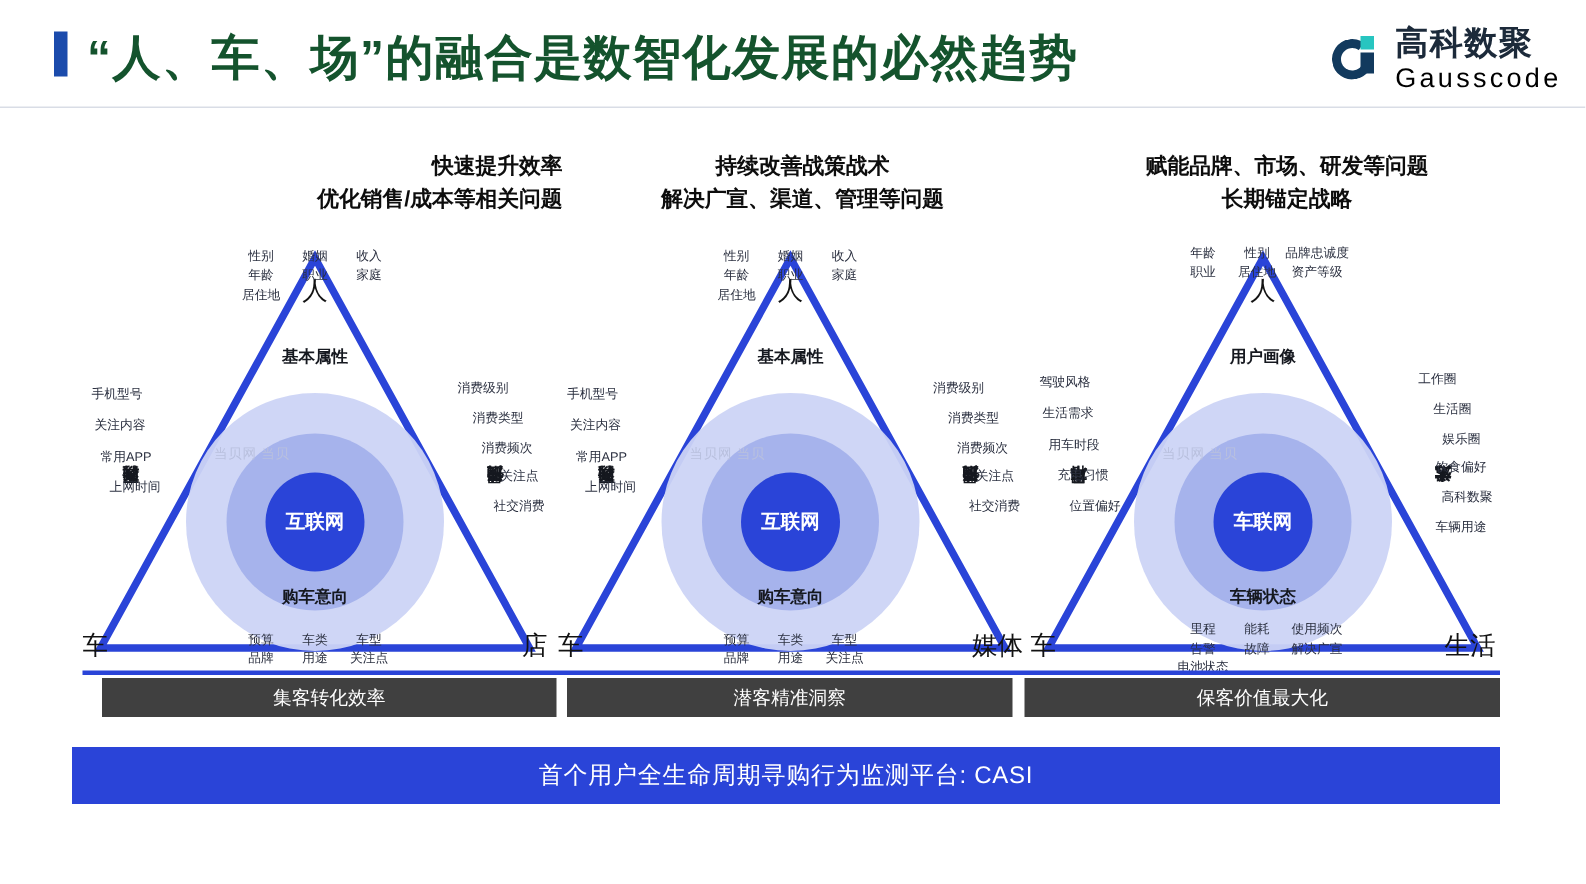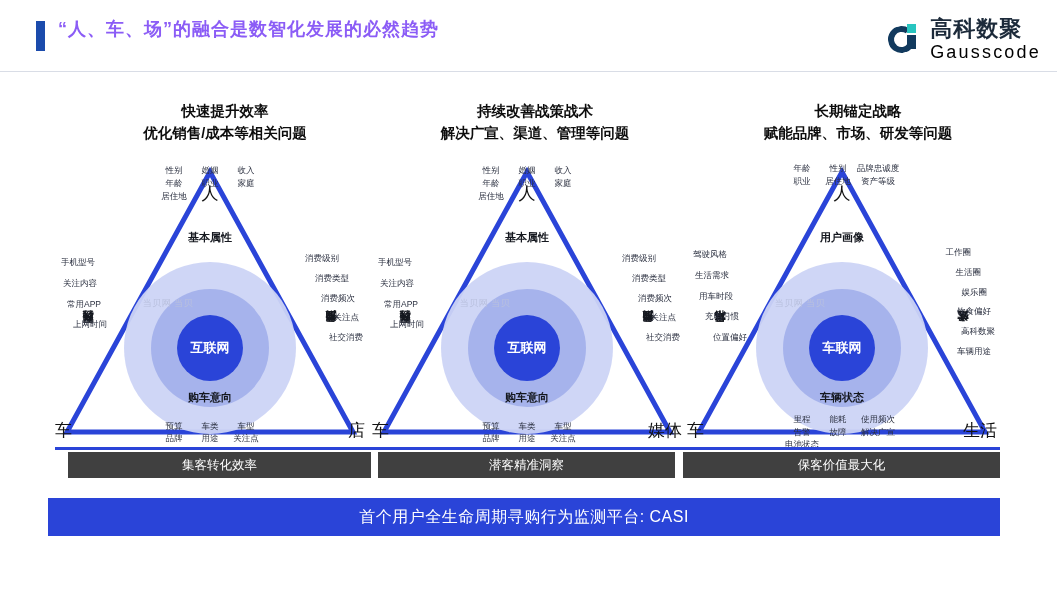--- a/index.html
+++ b/index.html
@@ -12,21 +12,21 @@
   #page { position: relative; width: 1057px; height: 589px; background:#fff; }
 
   
   .header { position: absolute; left:0; top:0; width:1057px; height:72px; }
   .title-mark {
     position: absolute; left: 36px; top: 21px;
     width: 9px; height: 30px; background: #1b4bac;
   }
   .title-text {
     position: absolute; left: 58px; top: 17px;
-    font-size: 18px; font-weight: bold; color: #8b5cf6;
+    font-size: 32px; font-weight: bold; color: #14532d;
     letter-spacing: 1px; white-space: nowrap;
   }
   .header-rule {
     position:absolute; left:0; top:71px; width:1057px; height:1px;
     background:#d9dde6;
   }
 
   
   .logo { position:absolute; right: 16px; top: 18px; display:flex; align-items:center; gap:8px; }
   .logo-mark { position:relative; width: 34px; height: 34px; }
@@ -45,21 +45,21 @@
   .logo-text { display:flex; flex-direction:column; line-height:1; }
   .logo-cn { font-size: 22px; font-weight: bold; color:#1c2a3a; letter-spacing:1px; }
   .logo-en { font-size: 18px; color:#000000; letter-spacing: 2.2px; margin-top:3px; }
 
   
   .colhead {
     position:absolute; top: 100px; width: 300px;
     text-align:center; color:#0d0d0d;
     font-size: 14.5px; font-weight: bold; line-height: 1.55;
   }
-  .colhead.c1 { left: 75px; }
+  .colhead.c1 { left: 75px; text-align: right; }
   .colhead.c2 { left: 385px; }
   .colhead.c3 { left: 708px; }
   .colhead div { white-space: nowrap; }
 
   
   .panel { position:absolute; top:160px; width: 310px; height: 285px; }
   .panel.p1 { left: 55px; }
   .panel.p2 { left: 372px; }
   .panel.p3 { left: 687px; }
 
@@ -179,22 +179,22 @@
 
   <div class="colhead c1">
     <div>快速提升效率</div>
     <div>优化销售/成本等相关问题</div>
   </div>
   <div class="colhead c2">
     <div>持续改善战策战术</div>
     <div>解决广宣、渠道、管理等问题</div>
   </div>
   <div class="colhead c3">
+    <div>赋能品牌、市场、研发等问题</div>
     <div>长期锚定战略</div>
-    <div>赋能品牌、市场、研发等问题</div>
   </div>
 
   <div class="panel p1">
     <svg class="tri-svg" width="310" height="285" viewBox="0 0 310 285">
       <polygon points="155,12 298,272 12,272" fill="none" stroke="#2a44d8" stroke-width="5"></polygon>
     </svg>
     <div class="vertex top">人</div>
     <div class="vertex bl">车</div>
     <div class="vertex br">店</div>
 

